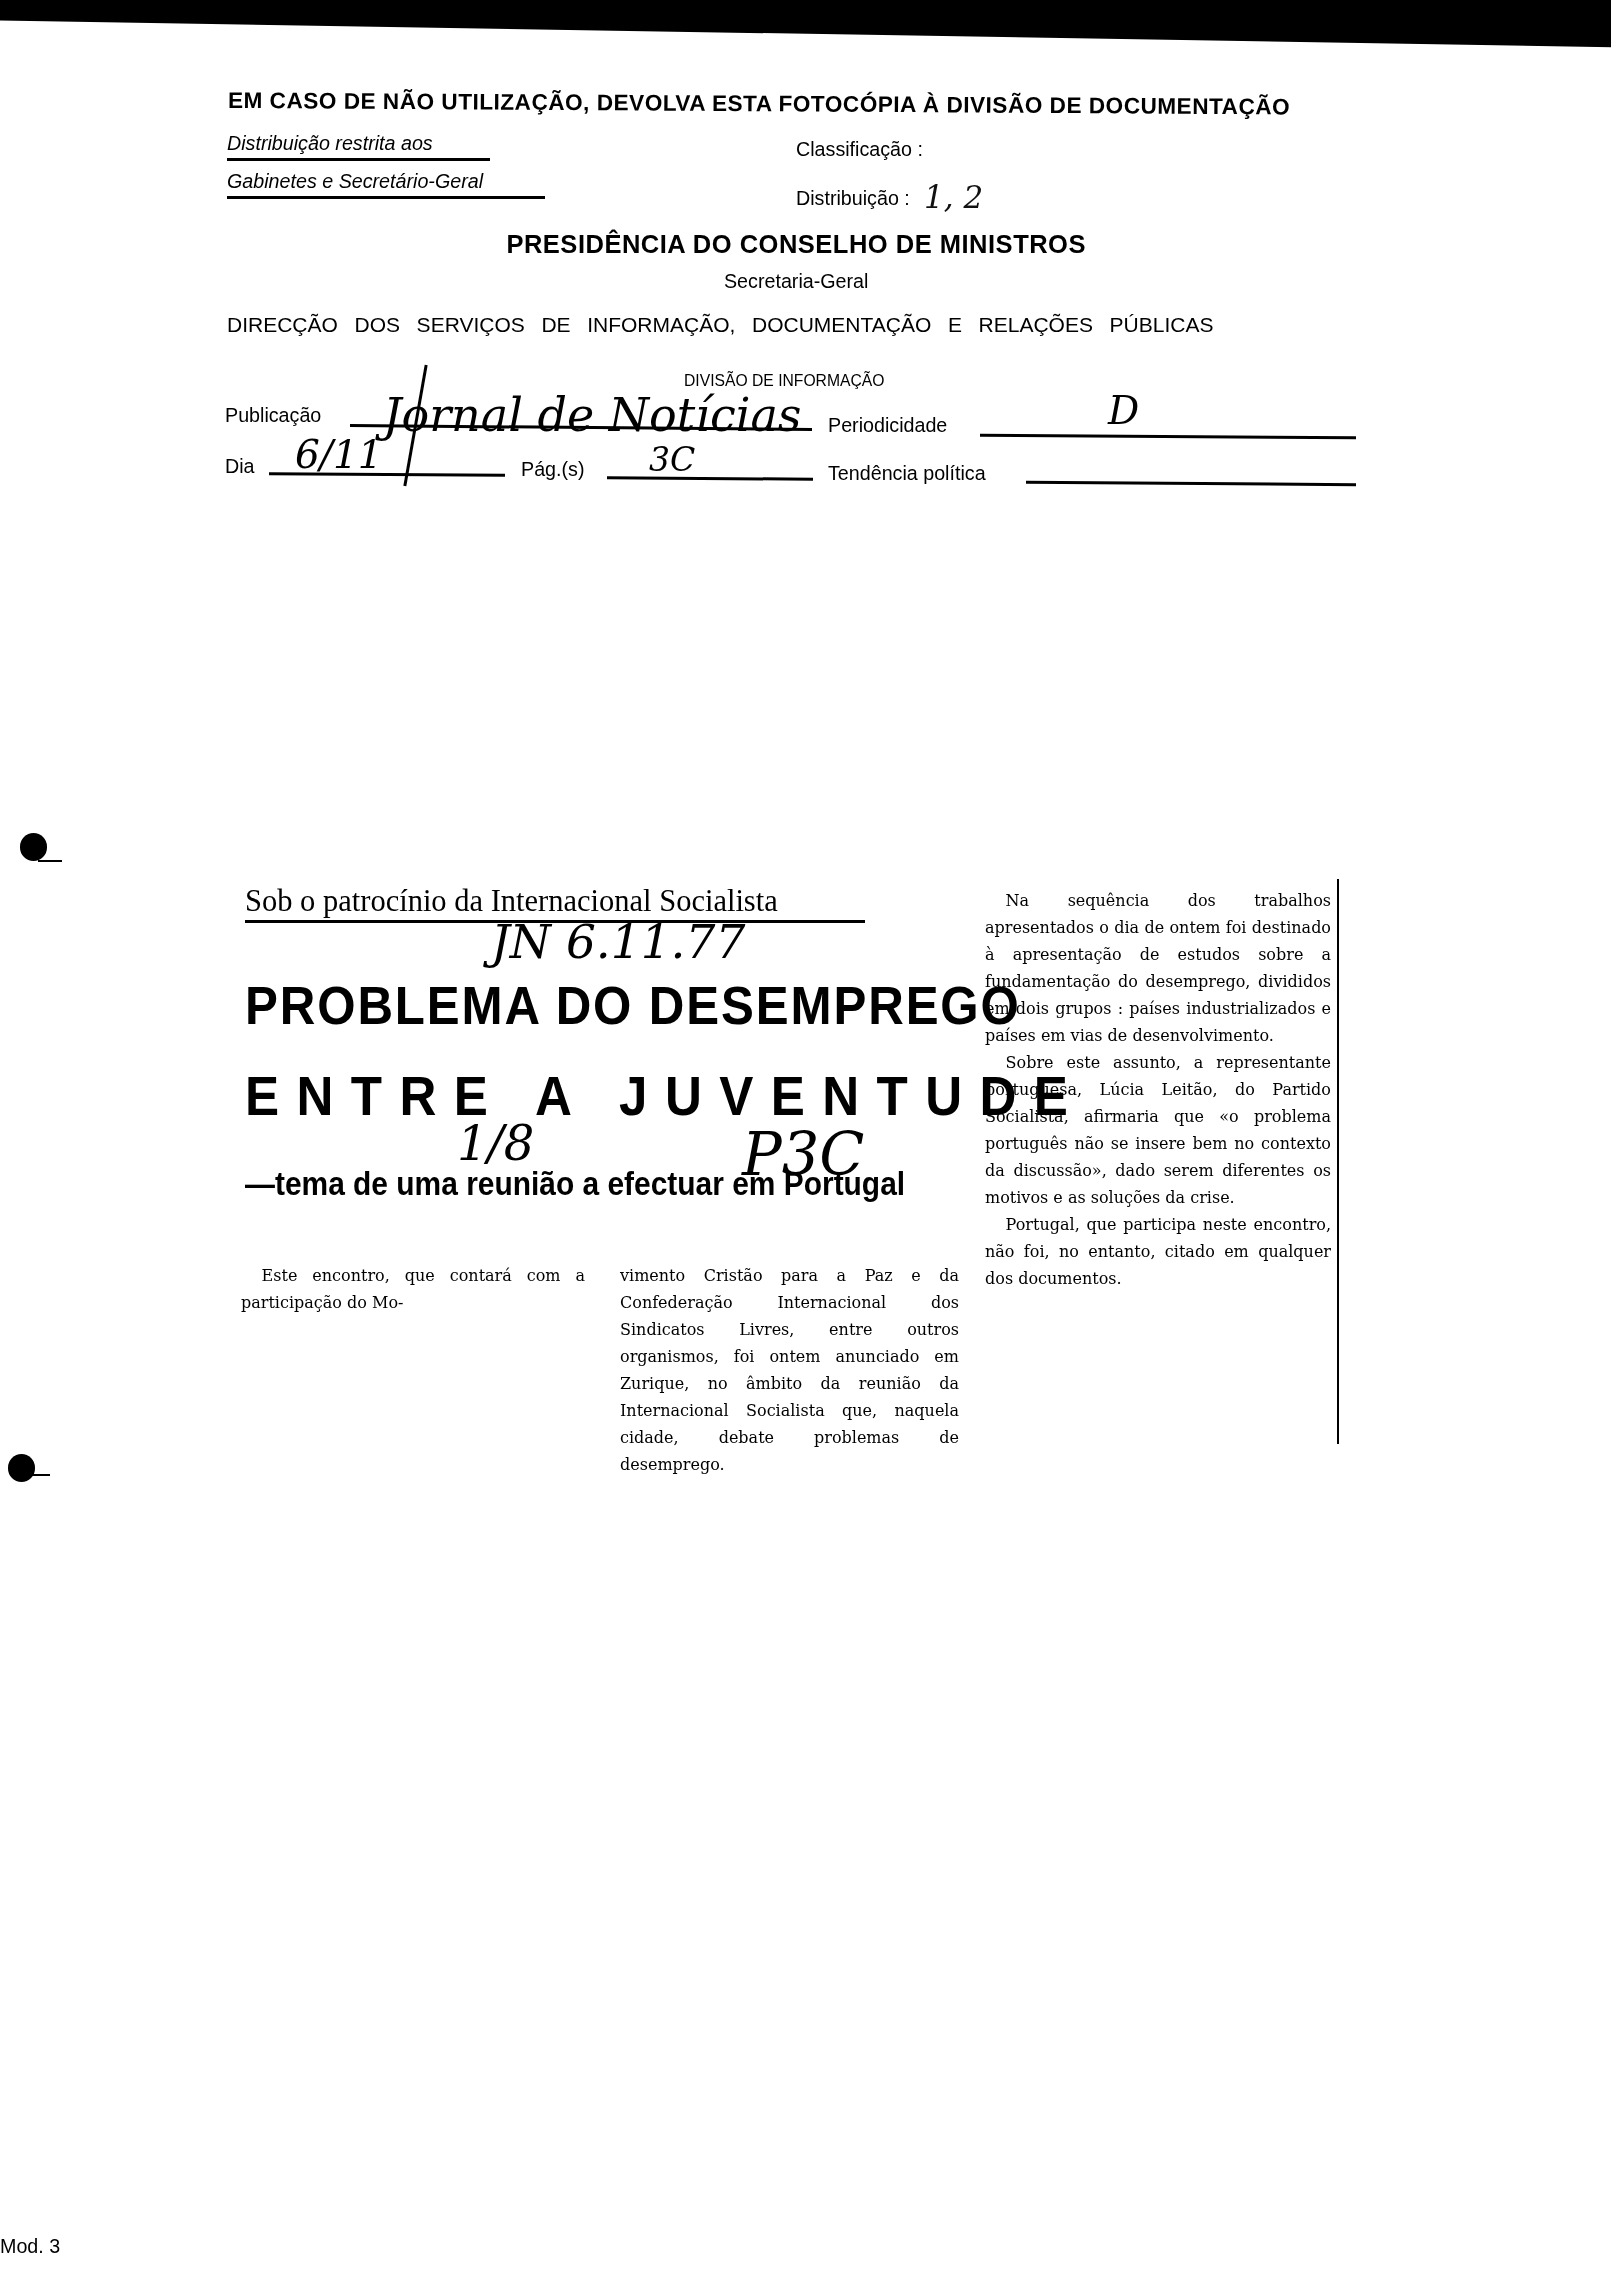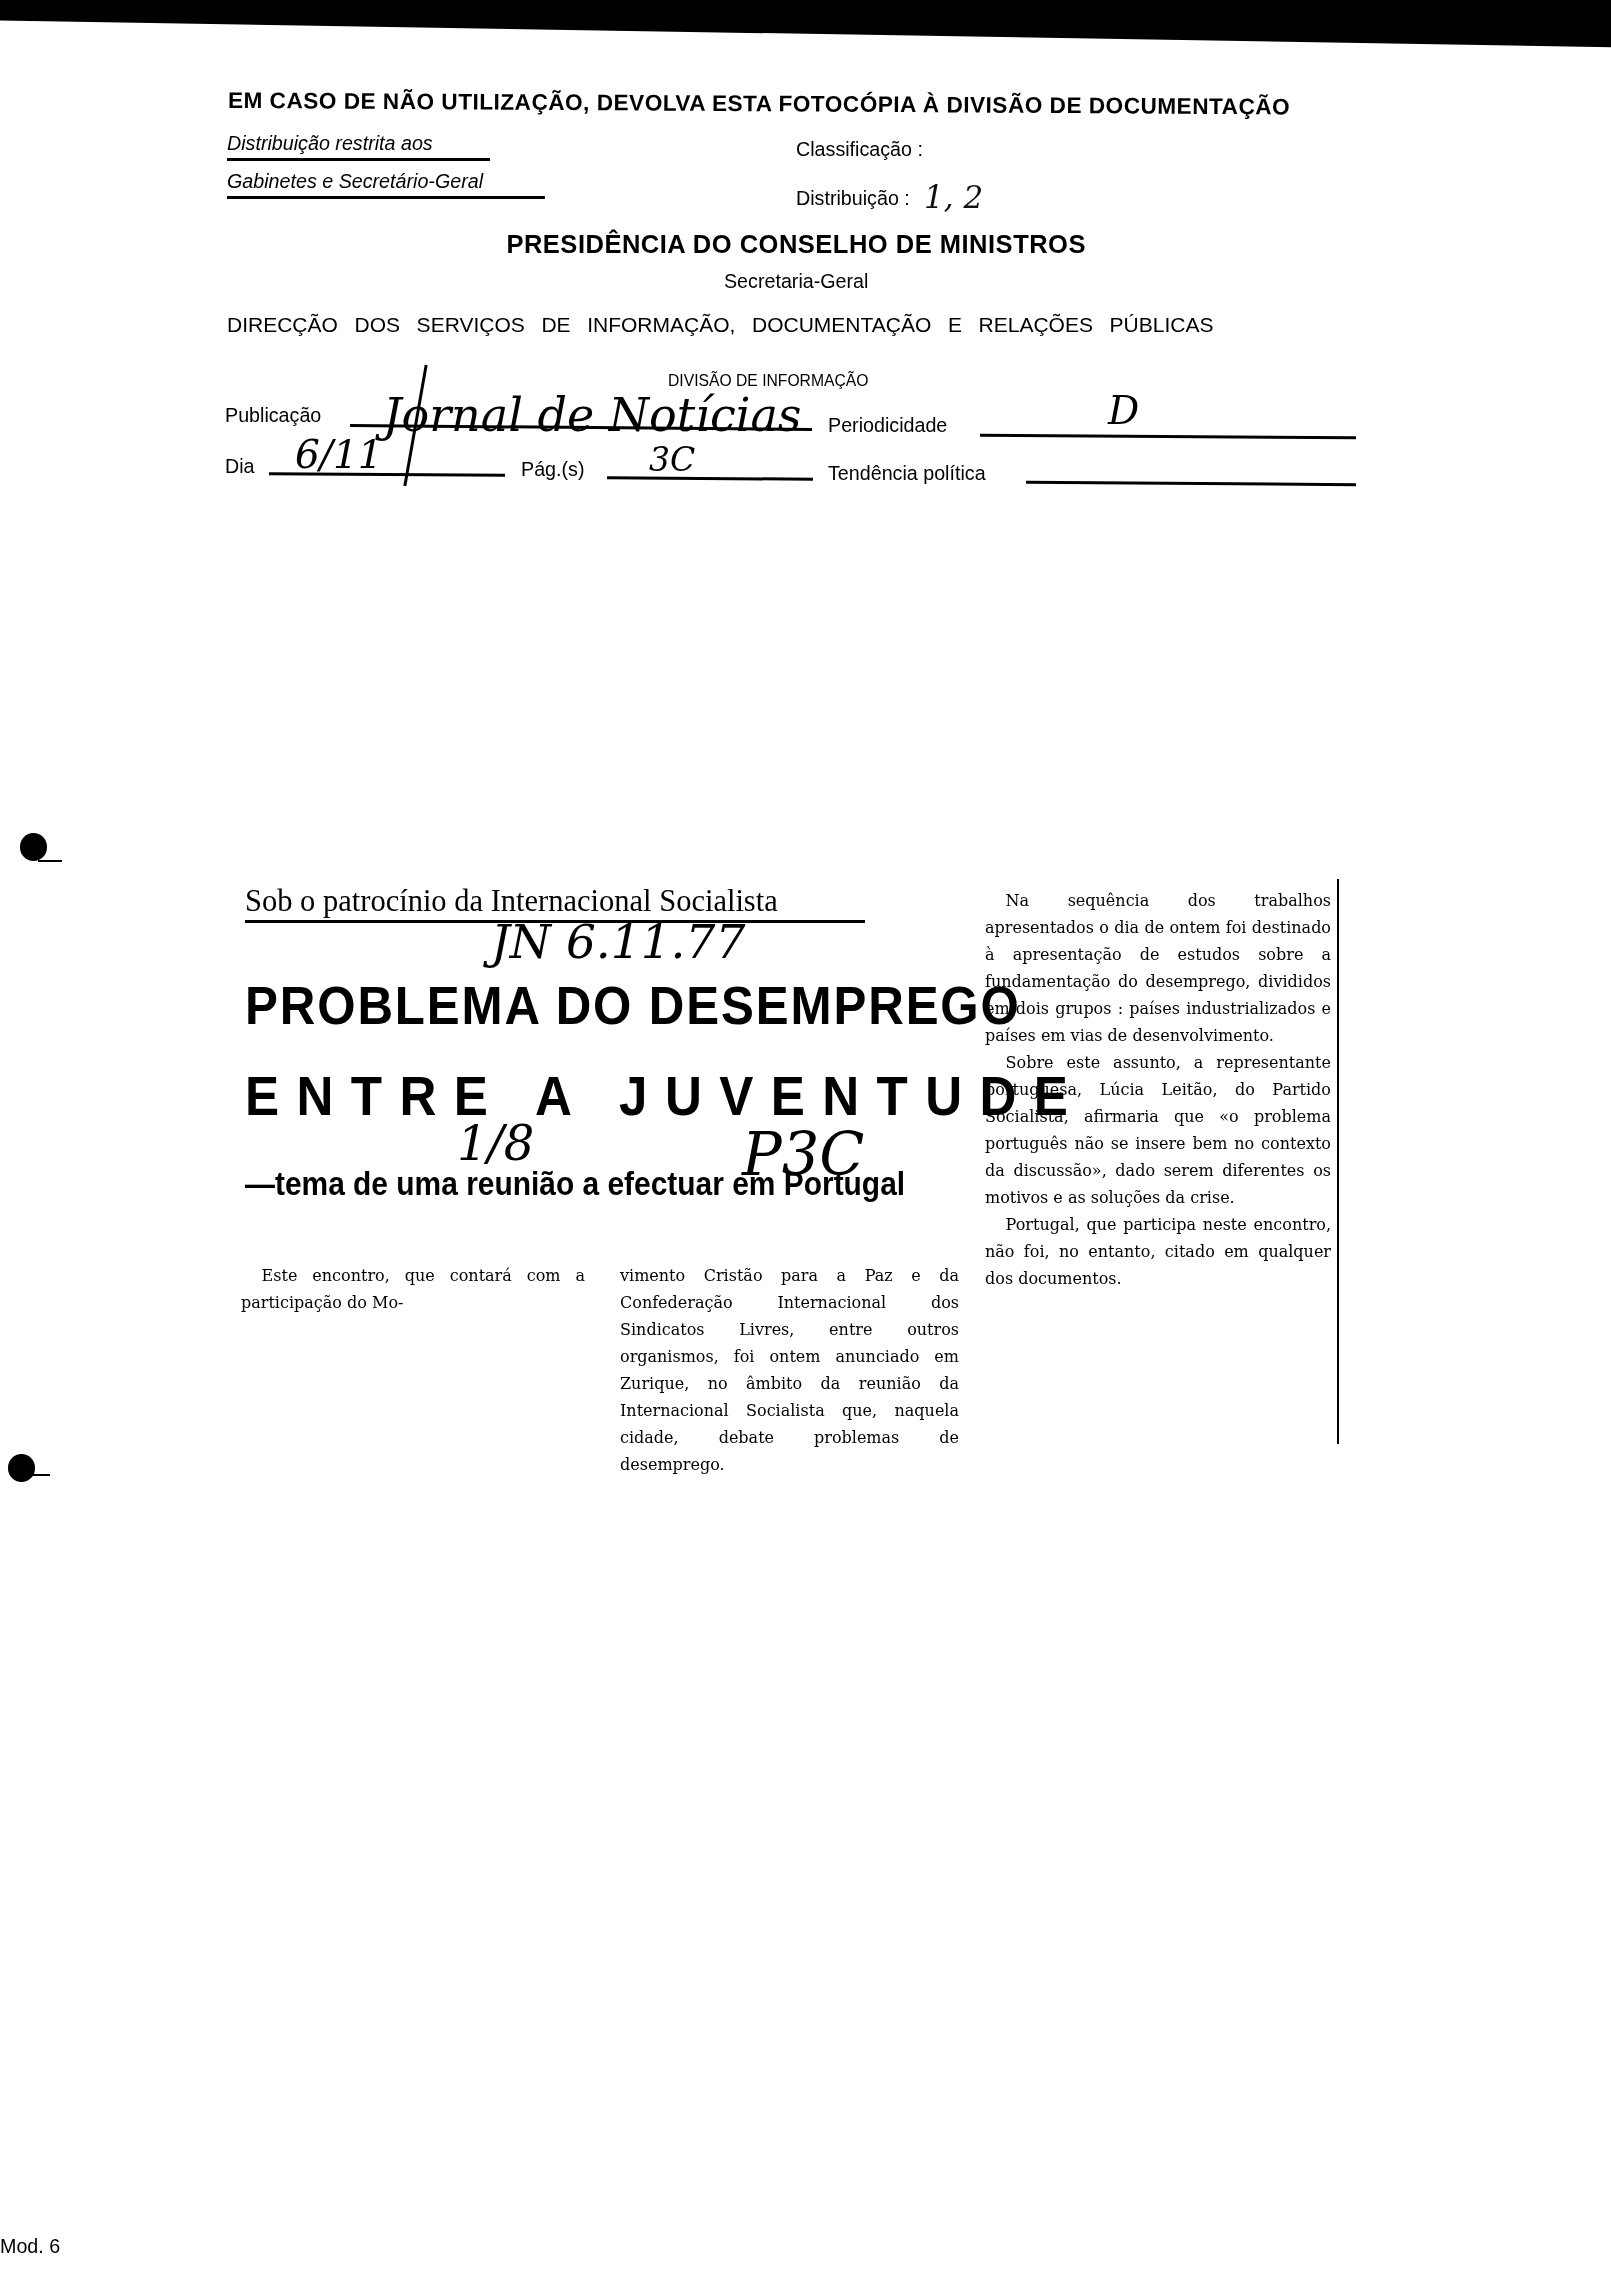--- a/index.html
+++ b/index.html
@@ -47,21 +47,21 @@
   <span class="hand"></span>
 </div>
 <div class="abs label-r" style="top:176px;">
   <span>Distribuição :</span>
   <span class="hand" style="font-size:31px; margin-left:8.8px; position:relative; top:2.9px;">1, 2</span>
 </div>
 
 <div class="abs center-title" style="top:230px; font-size:25.5px; letter-spacing:0.5px; left:-9.8px;">PRESIDÊNCIA DO CONSELHO DE MINISTROS</div>
 <div class="abs center-title" style="top:270px; font-size:19.7px; font-weight:normal; left:-9.8px;">Secretaria-Geral</div>
 <div class="abs" style="left:227px; top:313px; font-size:21px; word-spacing:10.8px; white-space:nowrap;">DIRECÇÃO DOS SERVIÇOS DE INFORMAÇÃO, DOCUMENTAÇÃO E RELAÇÕES PÚBLICAS</div>
-<div class="abs" style="left:668px; top:372px; font-size:15.7px; white-space:nowrap;">DIVISÃO DE INFORMAÇÃO</div>
+<div class="abs" style="left:684px; top:372px; font-size:15.7px; white-space:nowrap;">DIVISÃO DE INFORMAÇÃO</div>
 
 <div class="abs field-row" style="top:404px;">Publicação</div>
 <div class="line" style="left:350px; top:426px; width:462px; transform:rotate(0.5deg);"></div>
 <div class="hw" style="left:383px; top:388px; font-size:46px;">Jornal de Notícias</div>
 
 <div class="abs field-row" style="left:828px; top:414px;">Periodicidade</div>
 <div class="line" style="left:980px; top:435px; width:376px; transform:rotate(0.4deg);"></div>
 <div class="hw" style="left:1108px; top:388px; font-size:39px;">D</div>
 
 <div class="abs field-row" style="top:455px;">Dia</div>
@@ -99,14 +99,14 @@
 <div class="col" style="left:620px; top:1262px; width:339px;">
   <p class="noindent">vimento Cristão para a Paz e da Confederação Internacional dos Sindicatos Livres, entre outros organismos, foi ontem anunciado em Zurique, no âmbito da reunião da Internacional Socialista que, naquela cidade, debate problemas de desemprego.</p>
 </div>
 <div class="col" style="left:985px; top:887px; width:346px;">
   <p>Na sequência dos trabalhos apresentados o dia de ontem foi destinado à apresentação de estudos sobre a fundamentação do desemprego, divididos em dois grupos : países industrializados e países em vias de desenvolvimento.</p>
   <p>Sobre este assunto, a representante portuguesa, Lúcia Leitão, do Partido Socialista, afirmaria que «o problema português não se insere bem no contexto da discussão», dado serem diferentes os motivos e as soluções da crise.</p>
   <p>Portugal, que participa neste encontro, não foi, no entanto, citado em qualquer dos documentos.</p>
 </div>
 <div class="vrule" style="left:1337px; top:879px; height:565px;"></div>
 
-<div class="abs mod">Mod. 6</div>
+<div class="abs mod">Mod. 3</div>
 
 
 </body></html>

